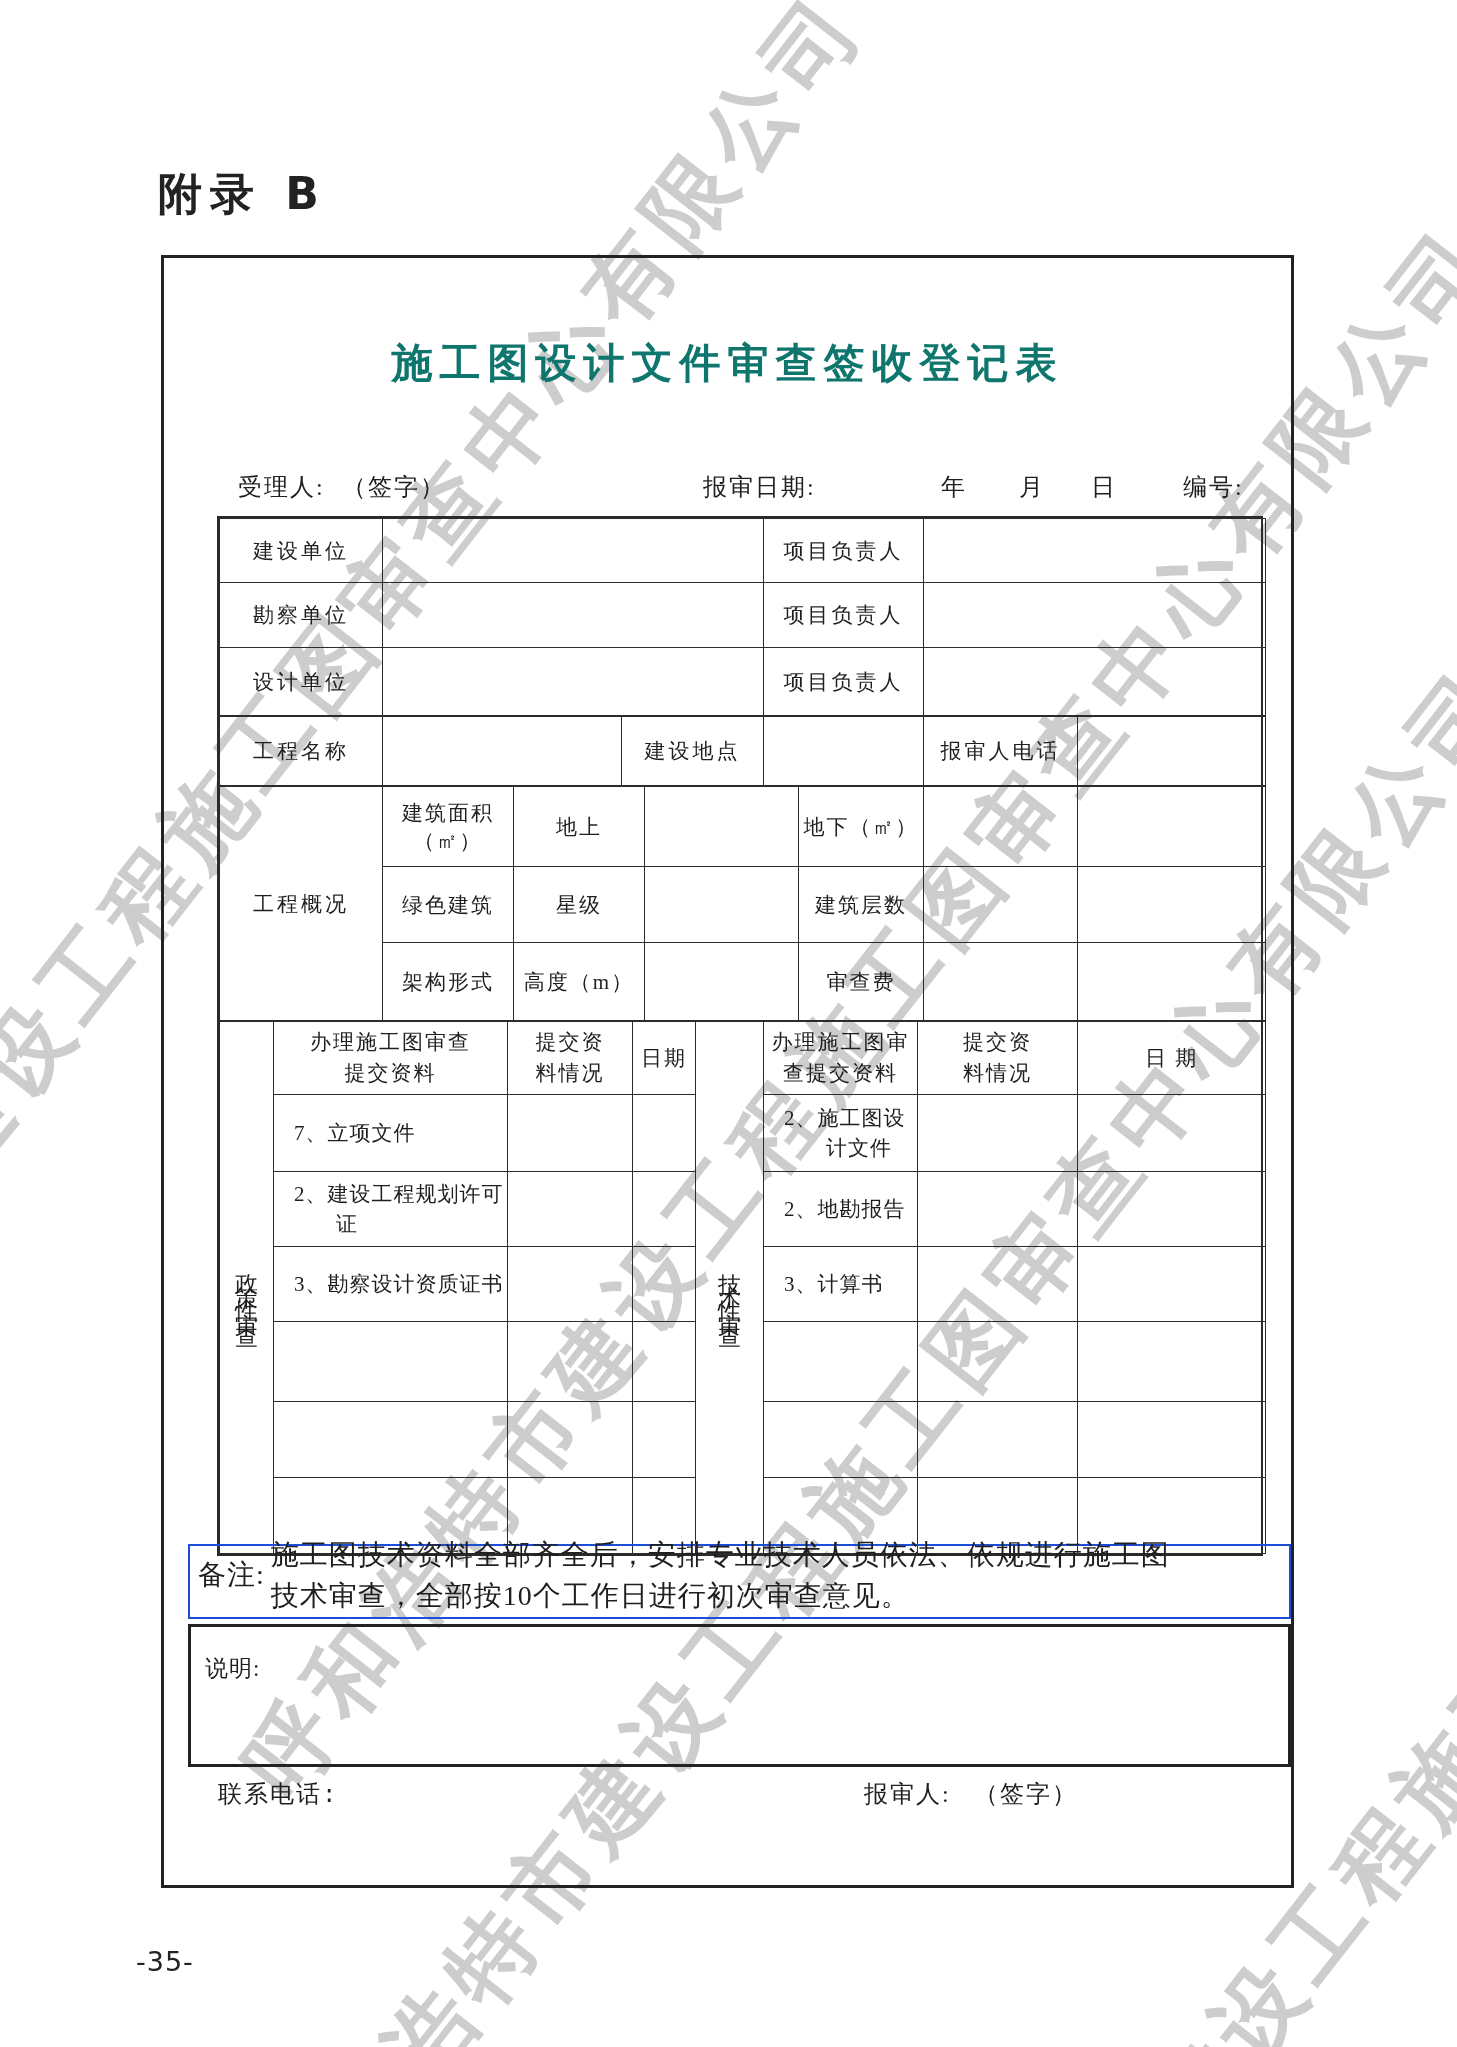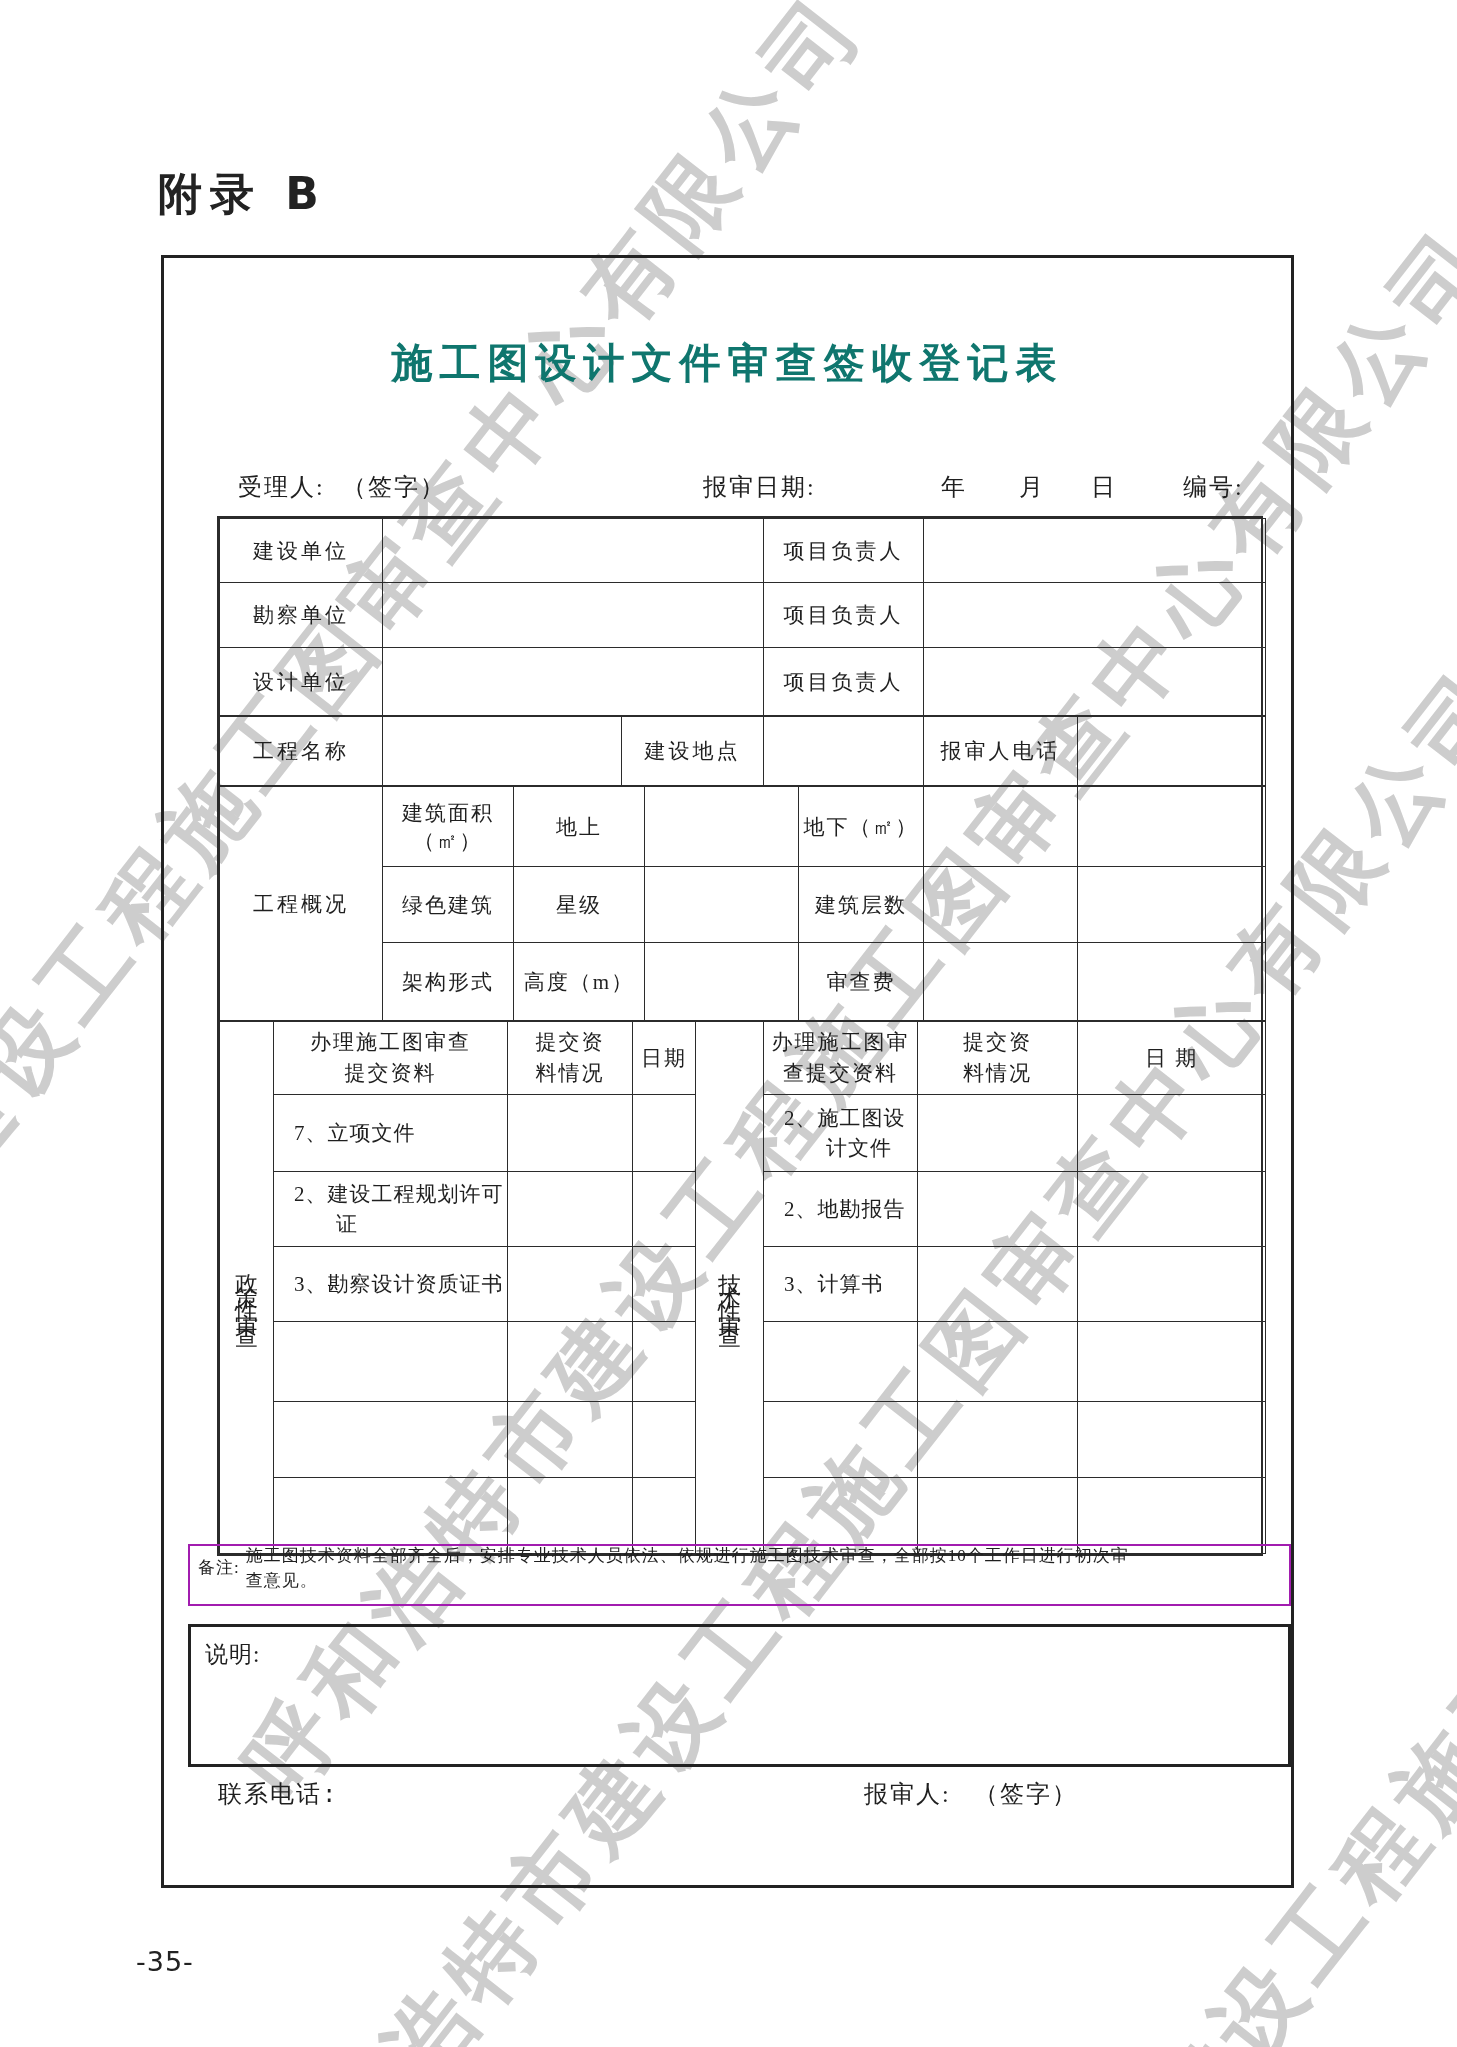--- a/index.html
+++ b/index.html
@@ -64,32 +64,32 @@
   .vlabel{
     writing-mode:vertical-lr;text-orientation:upright;
     letter-spacing:13px;font-size:23px;margin:0 auto;
   }
   
   .h69{height:69px}.h64{height:64px}.h65{height:65px}.h68{height:68px}
   .h80{height:80px}.h76{height:76px}.h78{height:78px}
   .h73{height:73px}.h77{height:77px}.h75{height:75px}
   
   .remark-box{
-    position:absolute;left:24px;top:1286px;width:1103px;height:62px;
-    border:2px solid #a21caf;box-sizing:border-box;
-    display:flex;align-items:center;padding:4px 8px;font-size:17px;
+    position:absolute;left:24px;top:1286px;width:1103px;height:75px;
+    border:2px solid #1d4ed8;box-sizing:border-box;
+    display:flex;align-items:center;padding:4px 8px;font-size:28px;
   }
   .remark-box .rlabel{align-self:flex-start;margin-top:6px;white-space:nowrap;letter-spacing:1px;}
   .remark-box p{margin:4px 0 16px 6px;max-width:900px;line-height:1.45;letter-spacing:1px;}
   .notes-box{
     position:absolute;left:24px;top:1366px;width:1103px;height:143px;
     border:3px solid #222;box-sizing:border-box;
     display:flex;padding:10px 8px 0 14px;font-size:23px;
   }
-  .notes-box .nlabel{white-space:nowrap;margin-top:2px;letter-spacing:1px;}
+  .notes-box .nlabel{white-space:nowrap;margin-top:16px;letter-spacing:1px;}
   .notes-items{margin-left:8px;max-width:1000px;}
   .notes-items p{margin:0 0 2px 0;padding-left:47px;text-indent:-47px;line-height:1.38;letter-spacing:1px;}
   .foot-row{position:absolute;top:1520px;left:0;width:100%;height:34px;font-size:24px;}
   .foot-row span{position:absolute;white-space:nowrap;letter-spacing:2px;}
   .f-phone{left:54px;font-family:Liberation Mono, monospace;}
   .f-reporter{left:700px;}
   .f-sign{left:810px;}
   .page-number{
     position:absolute;left:136px;top:1946px;
     font-family:"DejaVu Sans",sans-serif;font-size:27px;letter-spacing:1px;color:#222;

